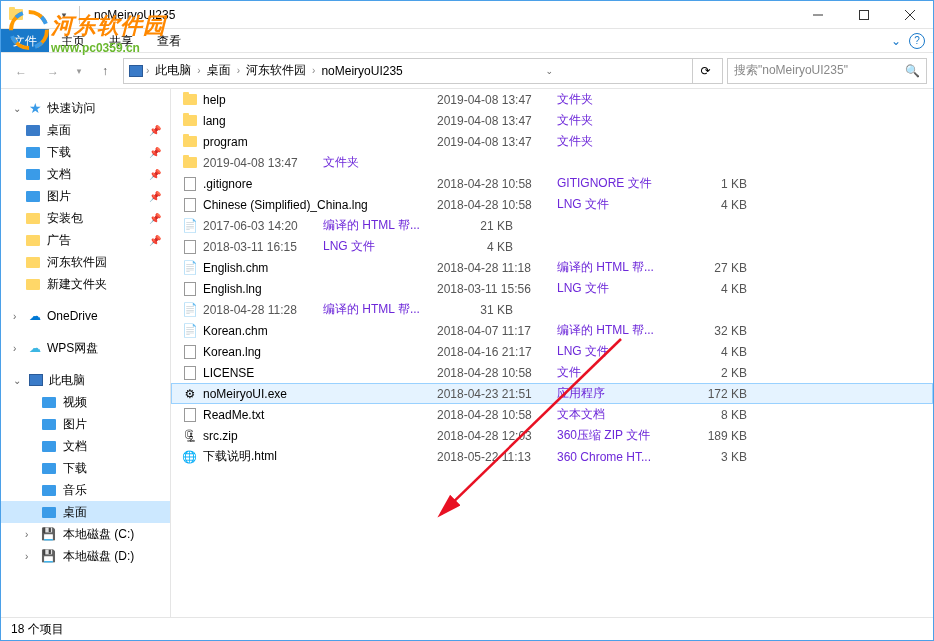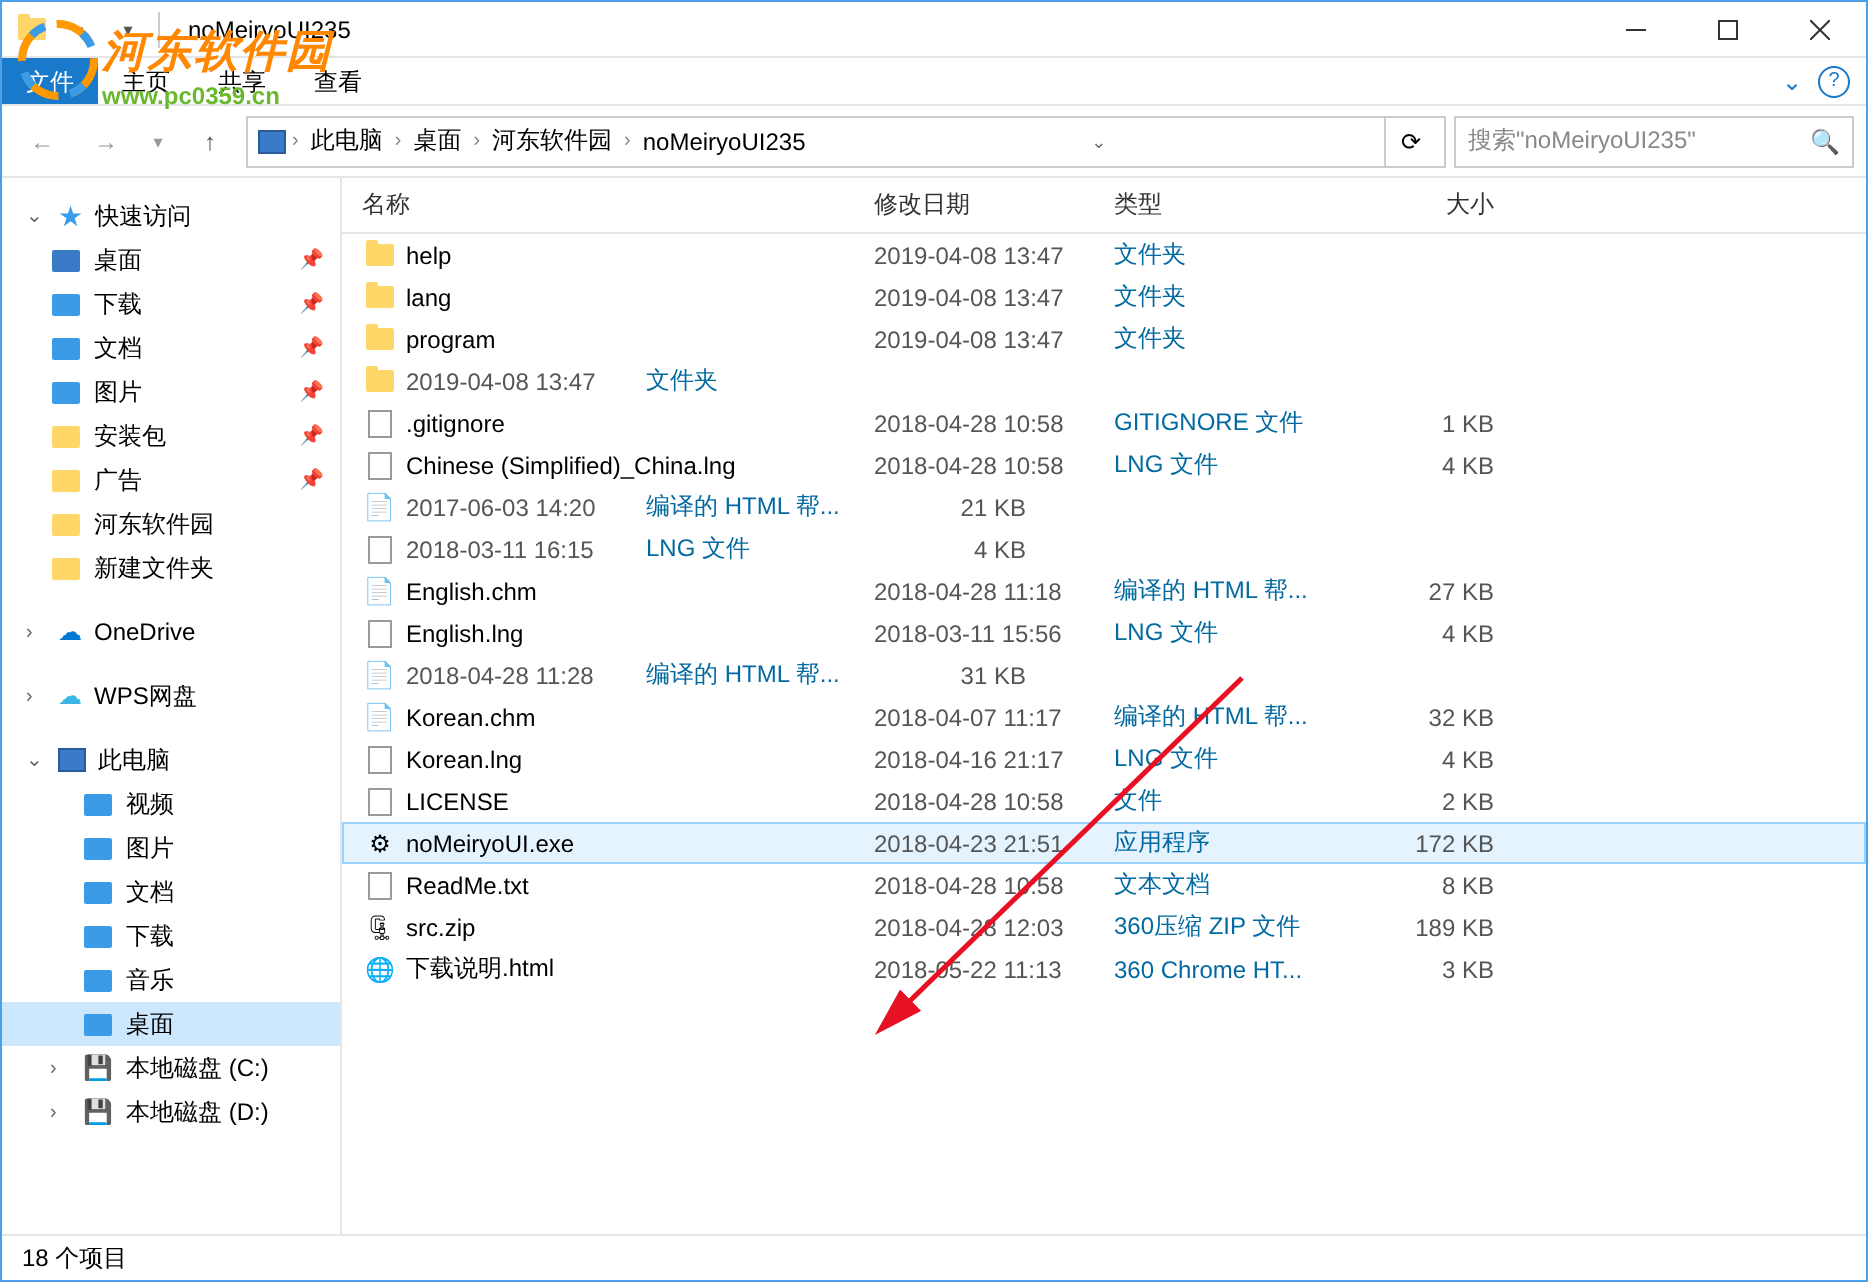--- a/index.html
+++ b/index.html
@@ -35,21 +35,21 @@
 .columns { display: flex; height: 28px; border-bottom: 1px solid #e5e5e5; align-items: center; padding-left: 10px; color: #333; }
 .col-name { width: 256px; }
 .col-date { width: 120px; }
 .col-type { width: 120px; }
 .col-size { width: 70px; text-align: right; }
 .file-row { display: flex; align-items: center; height: 21px; padding-left: 10px; }
 .file-row.highlighted { background: #e5f3ff; border: 1px solid #99d1ff; padding-left: 9px; }
 .file-icon { width: 18px; height: 16px; display: flex; align-items: center; justify-content: center; margin-right: 4px; }
 .file-name { width: 234px; }
 .file-date { width: 120px; color: #555; }
-.file-type { width: 120px; color: #0369a1; white-space: nowrap; overflow: hidden; text-overflow: ellipsis; }
+.file-type { width: 120px; color: #6d28d9; white-space: nowrap; overflow: hidden; text-overflow: ellipsis; }
 .file-size { width: 70px; text-align: right; color: #555; }
 .statusbar { height: 24px; border-top: 1px solid #e5e5e5; display: flex; align-items: center; padding: 0 10px; font-size: 12px; }
 .watermark { position: absolute; top: 8px; left: 4px; pointer-events: none; z-index: 100; }
 .watermark-text { font-size: 22px; font-weight: bold; font-style: italic; color: #ff8800; letter-spacing: 1px; }
 .watermark-url { font-size: 12px; color: #6ab82e; font-weight: bold; }
 .watermark-logo { position: absolute; top: 0; left: 0; width: 48px; height: 42px; }
 .arrow-overlay { position: absolute; top: 245px; left: 260px; pointer-events: none; z-index: 50; }
 .folder-icon { width: 14px; height: 11px; background: #ffd768; border-radius: 1px; position: relative; }
 .folder-icon::before { content: ''; position: absolute; top: -2px; left: 0; width: 6px; height: 3px; background: #ffd768; border-radius: 1px 1px 0 0; }
 .file-doc-icon { width: 12px; height: 14px; background: #fff; border: 1px solid #999; position: relative; }
@@ -289,26 +289,20 @@
     <div class="arrow-overlay">
       <svg width="200" height="190">
           <defs>
             <marker id="ah" markerWidth="10" markerHeight="10" refX="8" refY="3" orient="auto">
               <polygon points="0 0, 10 3, 0 6" fill="#e81123"></polygon>
             </marker>
           </defs>
           <line x1="190" y1="5" x2="10" y2="180" stroke="#e81123" stroke-width="2.5" marker-end="url(#ah)"></line>
         </svg>
     </div>
-    <div class="columns">
-      <div class="col-name">名称</div>
-      <div class="col-date">修改日期</div>
-      <div class="col-type">类型</div>
-      <div class="col-size">大小</div>
-    </div>
     <div id="file-rows">
         <div class="file-row">
           <span class="file-icon">
             <div class="folder-icon"></div>
           </span>
           <span class="file-name">help</span>
           <span class="file-date">2019-04-08 13:47</span>
           <span class="file-type">文件夹</span>
           <span class="file-size"></span>
         </div>

